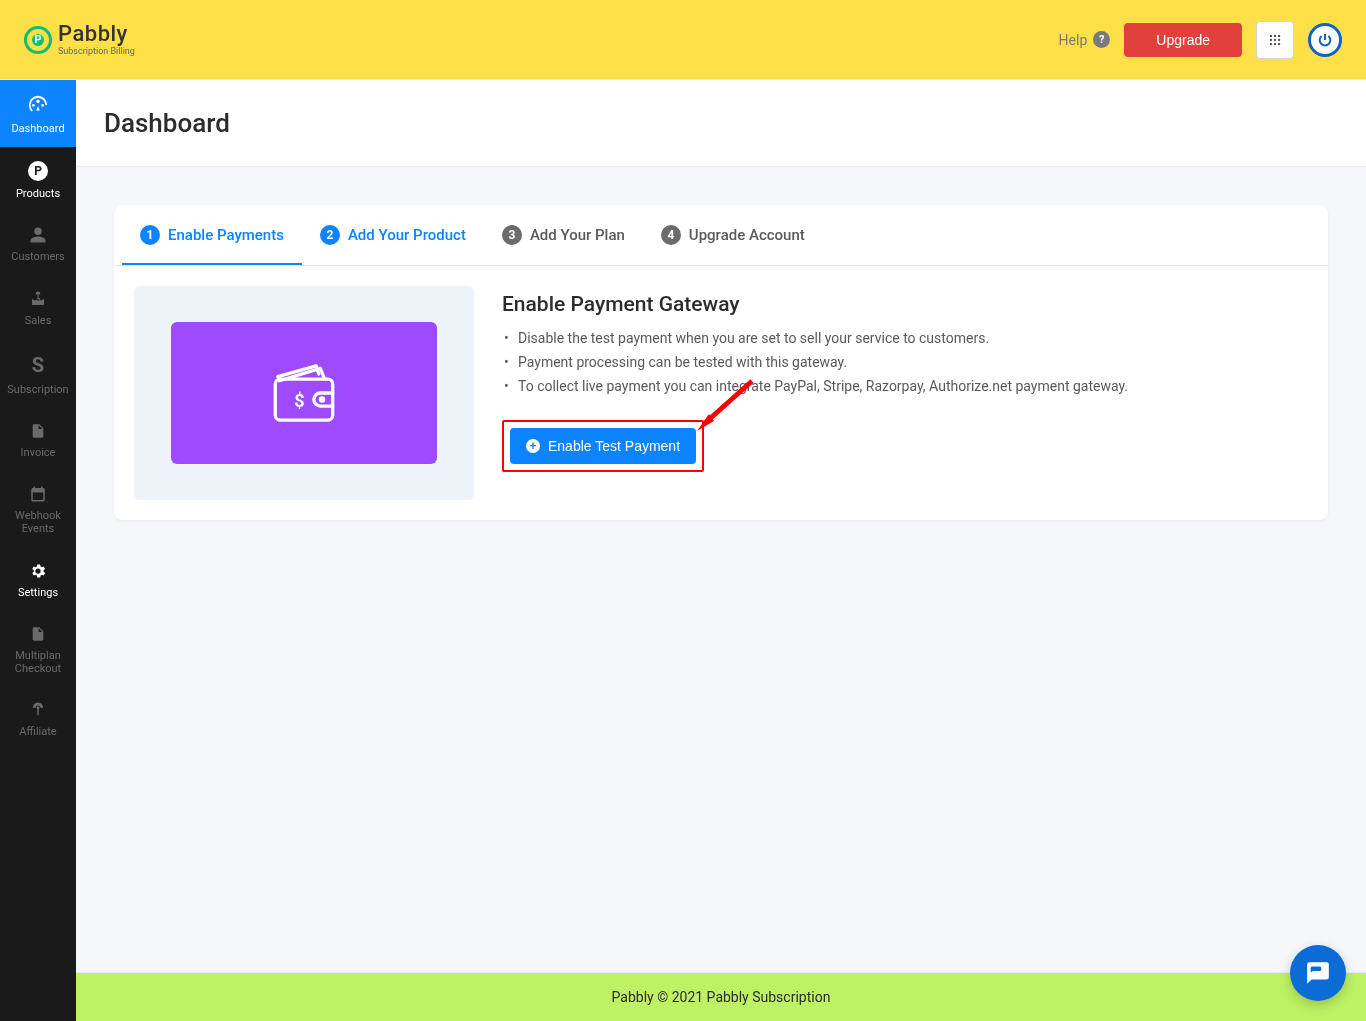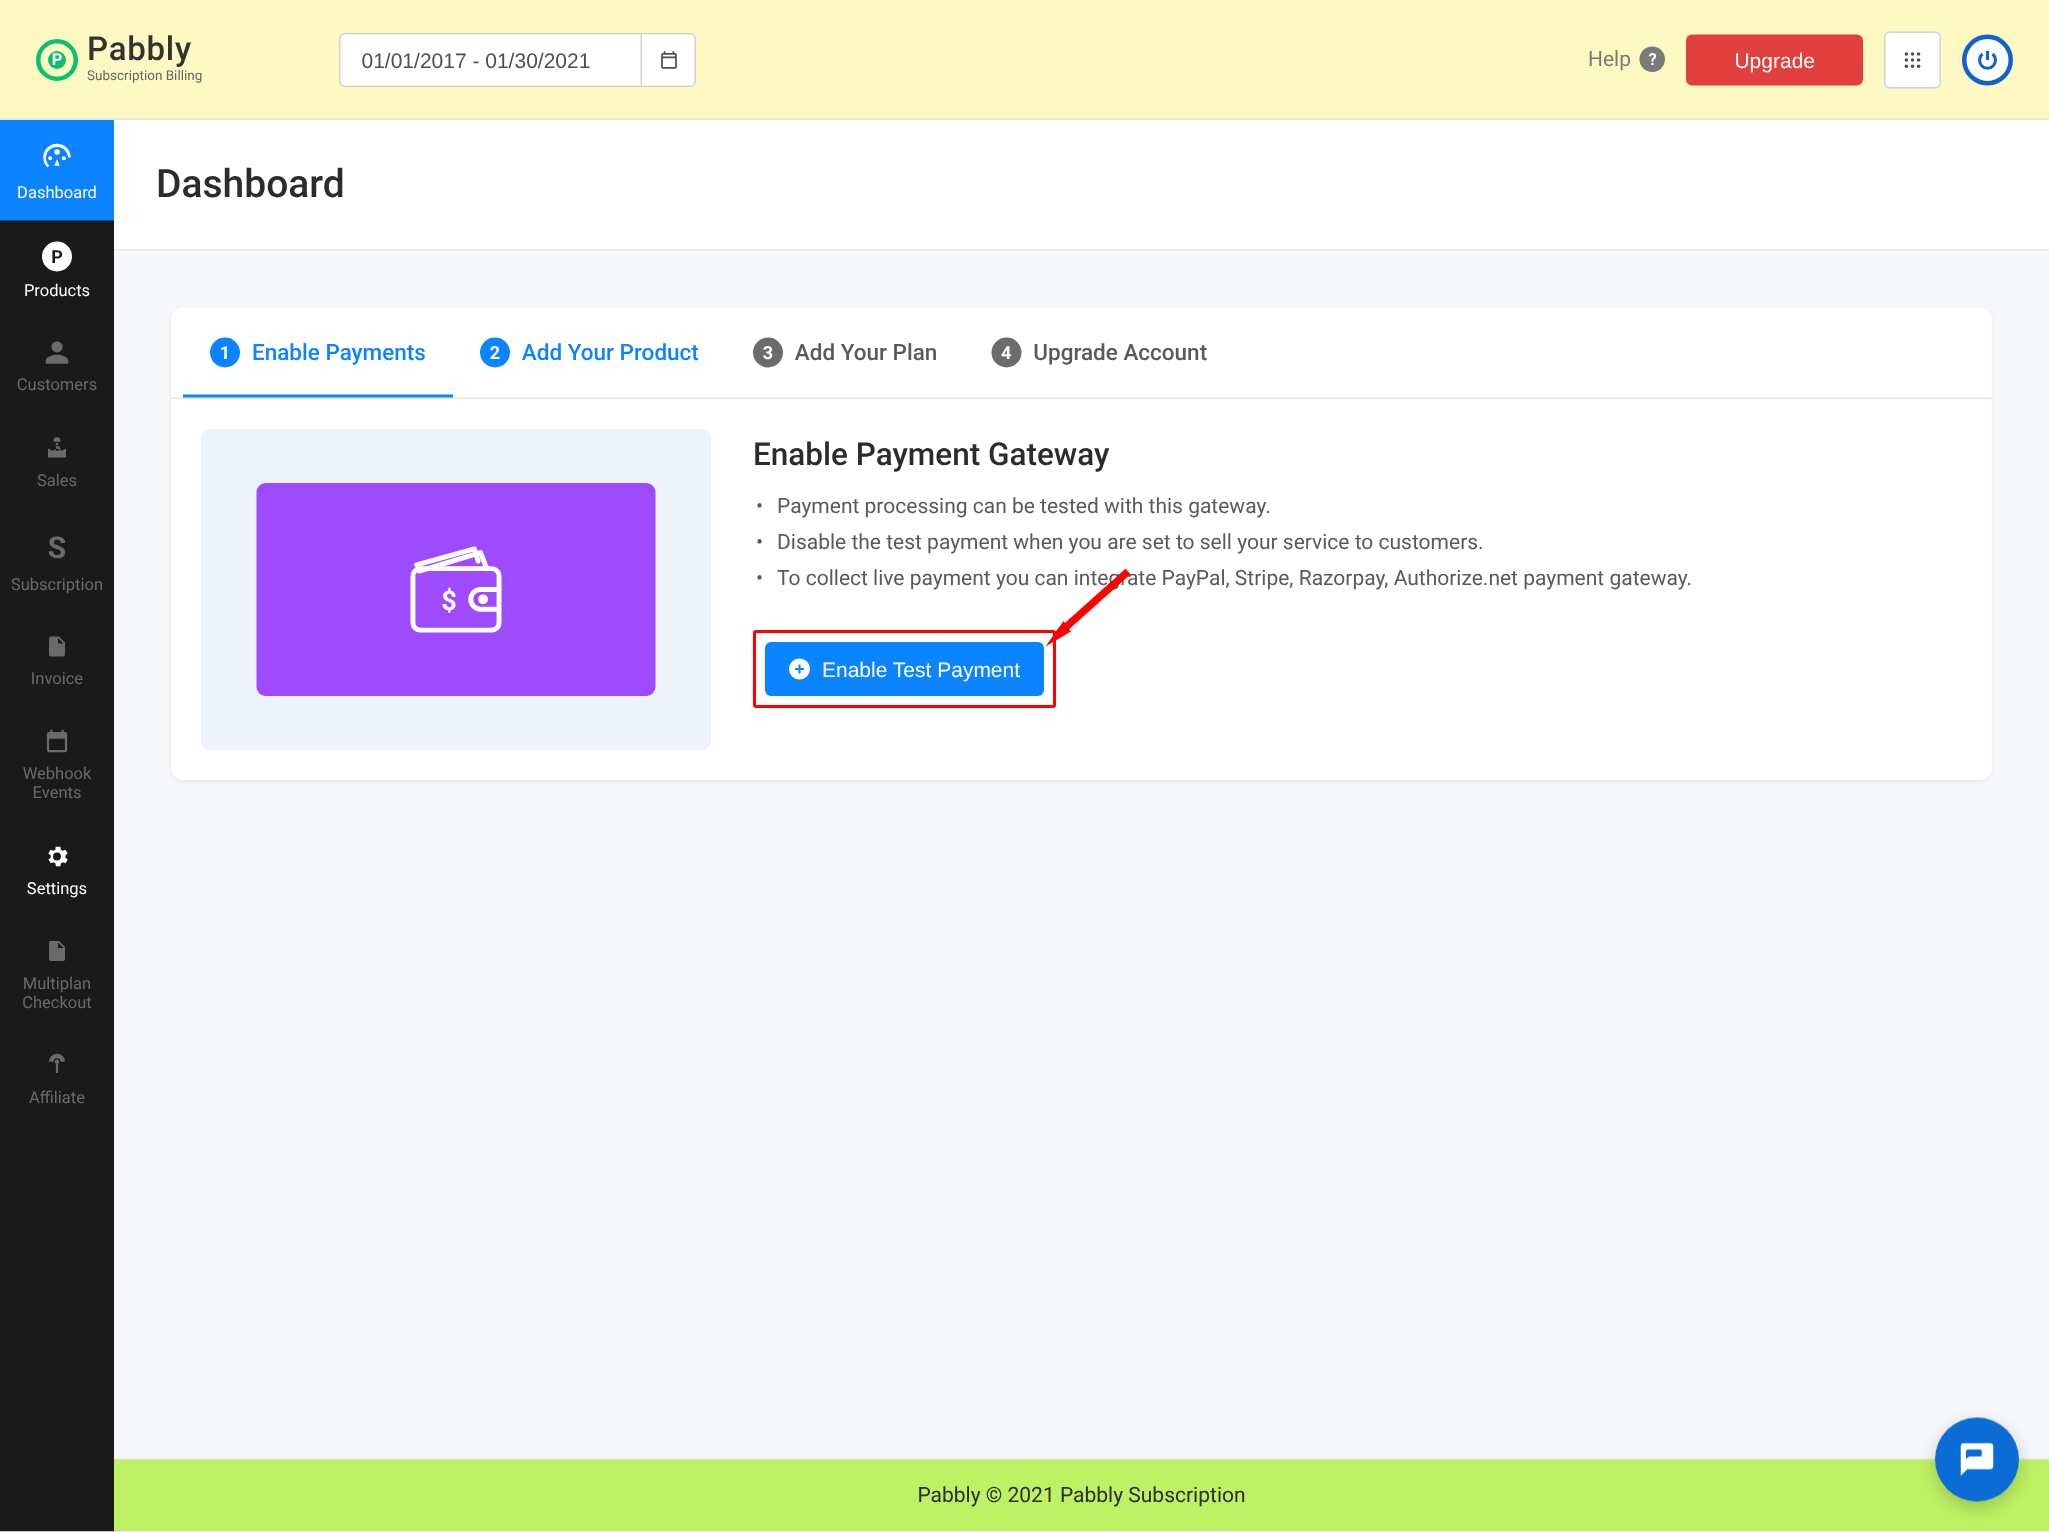--- a/index.html
+++ b/index.html
@@ -1,18 +1,18 @@
 <!DOCTYPE html>
 <html><head>
   <meta charset="utf-8">
   <style>
     * { margin: 0; padding: 0; box-sizing: border-box; }
     body { font-family: -apple-system, BlinkMacSystemFont, "Segoe UI", Roboto, "Helvetica Neue", Arial, sans-serif; background: #f5f7fa; color: #2c2c2c; overflow-x: hidden; }
     
-    .top-bar { height: 80px; background: #fef9c3; border-bottom: 1px solid #e6e6e6; display: flex; align-items: center; padding: 0 24px; position: relative; z-index: 10; }
+    .top-bar { height: 80px; background: #fde047; border-bottom: 1px solid #e6e6e6; display: flex; align-items: center; padding: 0 24px; position: relative; z-index: 10; }
     
     .logo-area { display: flex; align-items: center; gap: 6px; width: 200px; }
     .logo-icon { width: 28px; height: 28px; border-radius: 50%; border: 3px solid #0dbf6e; display: flex; align-items: center; justify-content: center; position: relative; }
     .logo-icon::before { content: ''; width: 12px; height: 12px; background: #0dbf6e; border-radius: 50%; position: absolute; }
     .logo-icon::after { content: 'P'; color: #fff; font-weight: bold; font-size: 11px; position: absolute; z-index: 1; }
     .logo-text { display: flex; flex-direction: column; line-height: 1; }
     .logo-name { font-size: 22px; font-weight: 500; color: #333; letter-spacing: 0.5px; }
     .logo-sub { font-size: 9px; color: #666; margin-top: 2px; }
     
     .date-range-group { display: flex; border: 1px solid #ced4da; border-radius: 4px; overflow: hidden; margin-left: 2px; }
@@ -85,28 +85,20 @@
 
 <div class="top-bar">
   <div class="logo-area">
     <span class="logo-icon"></span>
     <span class="logo-text">
       <span class="logo-name">Pabbly</span>
       <span class="logo-sub">Subscription Billing</span>
     </span>
   </div>
 
-  <div class="date-range-group">
-    <input class="date-range-input" value="01/01/2017 - 01/30/2021" style="">
-    <button class="calendar-btn">
-      <svg width="14" height="14" viewBox="0 0 24 24" fill="currentColor">
-          <path d="M19 4h-1V2h-2v2H8V2H6v2H5a2 2 0 0 0-2 2v14a2 2 0 0 0 2 2h14a2 2 0 0 0 2-2V6a2 2 0 0 0-2-2zm0 16H5V10h14v10zM5 8V6h14v2H5z"></path>
-        </svg>
-    </button>
-  </div>
 
 
   <div class="top-right">
     <a class="help-link">
       <span>Help</span>
       <span class="help-badge">?</span>
     </a>
     <button class="upgrade-btn">Upgrade</button>
     <button class="apps-btn">
       <svg width="14" height="14" viewBox="0 0 24 24" fill="#495057">
@@ -229,22 +221,22 @@
                 <path d="M85 45 L70 45 a8 8 0 0 0 0 16 L85 61"></path>
                 <circle cx="72" cy="53" r="2" fill="#fff"></circle>
                 <text x="38" y="62" font-size="22" fill="#fff" stroke="none" font-weight="bold">$</text>
               </svg>
             </div>
           </div>
 
           <div class="gateway-info">
             <h2 class="gateway-title">Enable Payment Gateway</h2>
             <ul class="gateway-list">
+              <li>Disable the test payment when you are set to sell your service to customers.</li>
               <li>Payment processing can be tested with this gateway.</li>
-              <li>Disable the test payment when you are set to sell your service to customers.</li>
               <li>To collect live payment you can integrate PayPal, Stripe, Razorpay, Authorize.net payment gateway.</li>
             </ul>
             <div class="cta-highlight">
               <button class="enable-btn">
                 <span class="plus-icon">+</span>
                 <span>Enable Test Payment</span>
               </button>
               <svg class="red-arrow" width="70" height="60" viewBox="0 0 70 60">
                 <path d="M60 5 L12 48" stroke="#ff0000" stroke-width="5" fill="none"></path>
                 <path d="M5 55 L22 45 L17 38 Z" fill="#ff0000"></path>

